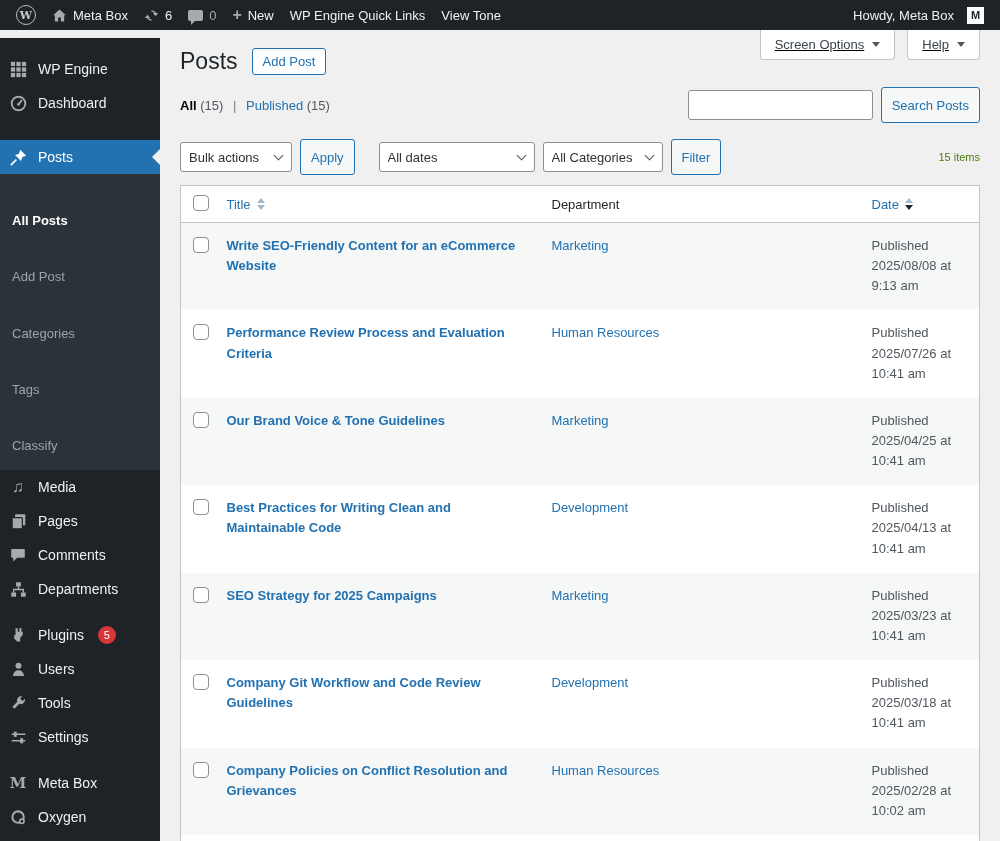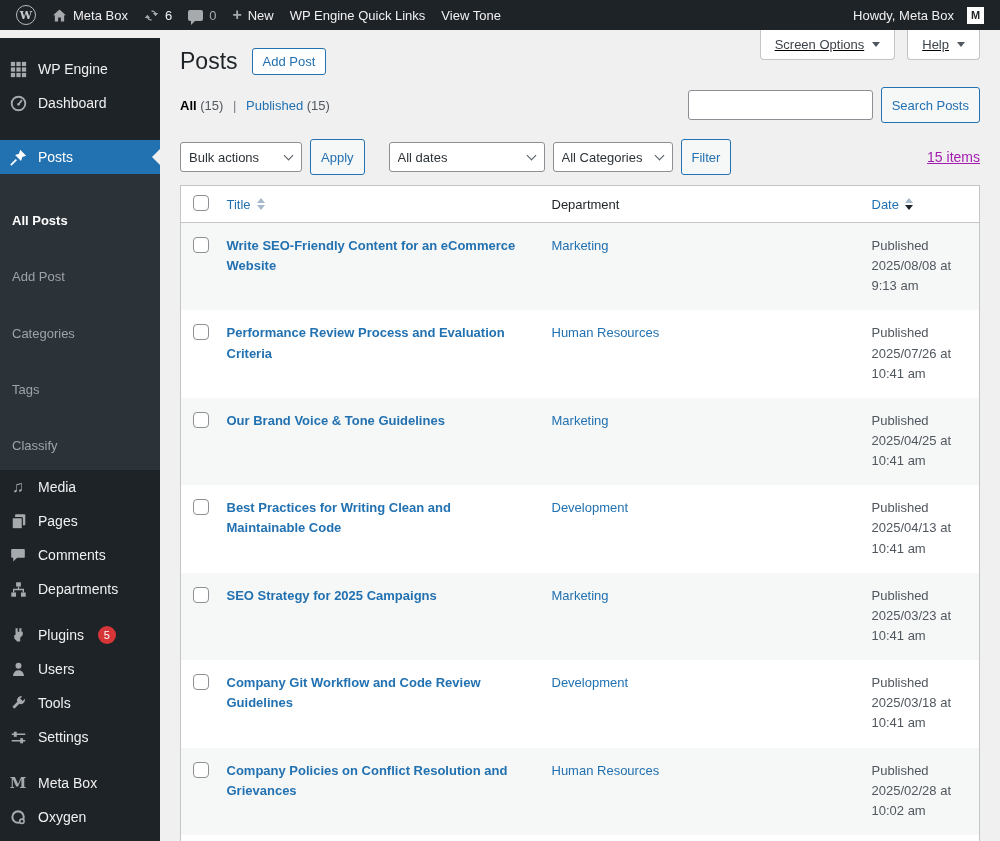--- a/index.html
+++ b/index.html
@@ -72,22 +72,22 @@
   .search-input { width:185px; height:30px; border:1px solid #8c8f94; border-radius:3px; background:#fff;
     padding:0 8px; font-size:13px; font-family:"Liberation Sans", sans-serif; }
 
   .toolbar-row { display:flex; align-items:center; gap:8px; margin-top:16px; }
   .select-wrap { position:relative; display:inline-block; }
   .select-wrap select { height:30px; border:1px solid #8c8f94; border-radius:3px; background:#fff;
     font-size:13px; color:#2c3338; padding:0 26px 0 8px; appearance:none; -webkit-appearance:none;
     font-family:"Liberation Sans", sans-serif; cursor:pointer; }
   .chev { position:absolute; right:10px; top:10px; width:7px; height:7px; border-right:1.7px solid #50575e;
     border-bottom:1.7px solid #50575e; transform:rotate(45deg); pointer-events:none; }
-  .sel-bulk select { width:122px; } .sel-dates select { width:156px; } .sel-cats select { width:120px; }
-  .items-count { margin-left:auto; font-size:14px; color:#a21caf;text-decoration:underline; }
+  .sel-bulk select { width:112px; } .sel-dates select { width:156px; } .sel-cats select { width:120px; }
+  .items-count { margin-left:auto; font-size:11px; color:#4d7c0f; }
 
   .posts-table { width:100%; border-collapse:collapse; background:#fff; border:1px solid #c3c4c7;
     table-layout:fixed; margin-top:10px; }
   .posts-table thead th { padding:8px 10px; font-size:13px; text-align:left; font-weight:400;
     border-bottom:1px solid #c3c4c7; color:#1d2327; }
   .posts-table thead th a { color:#2271b1; text-decoration:none; display:inline-flex; align-items:center; gap:6px; cursor:pointer; }
   .sort-ind { display:inline-flex; flex-direction:column; gap:2px; }
   .arr-up { width:0; height:0; border-left:4px solid transparent; border-right:4px solid transparent;
     border-bottom:5px solid #a6b9cb; }
   .arr-down { width:0; height:0; border-left:4px solid transparent; border-right:4px solid transparent;

